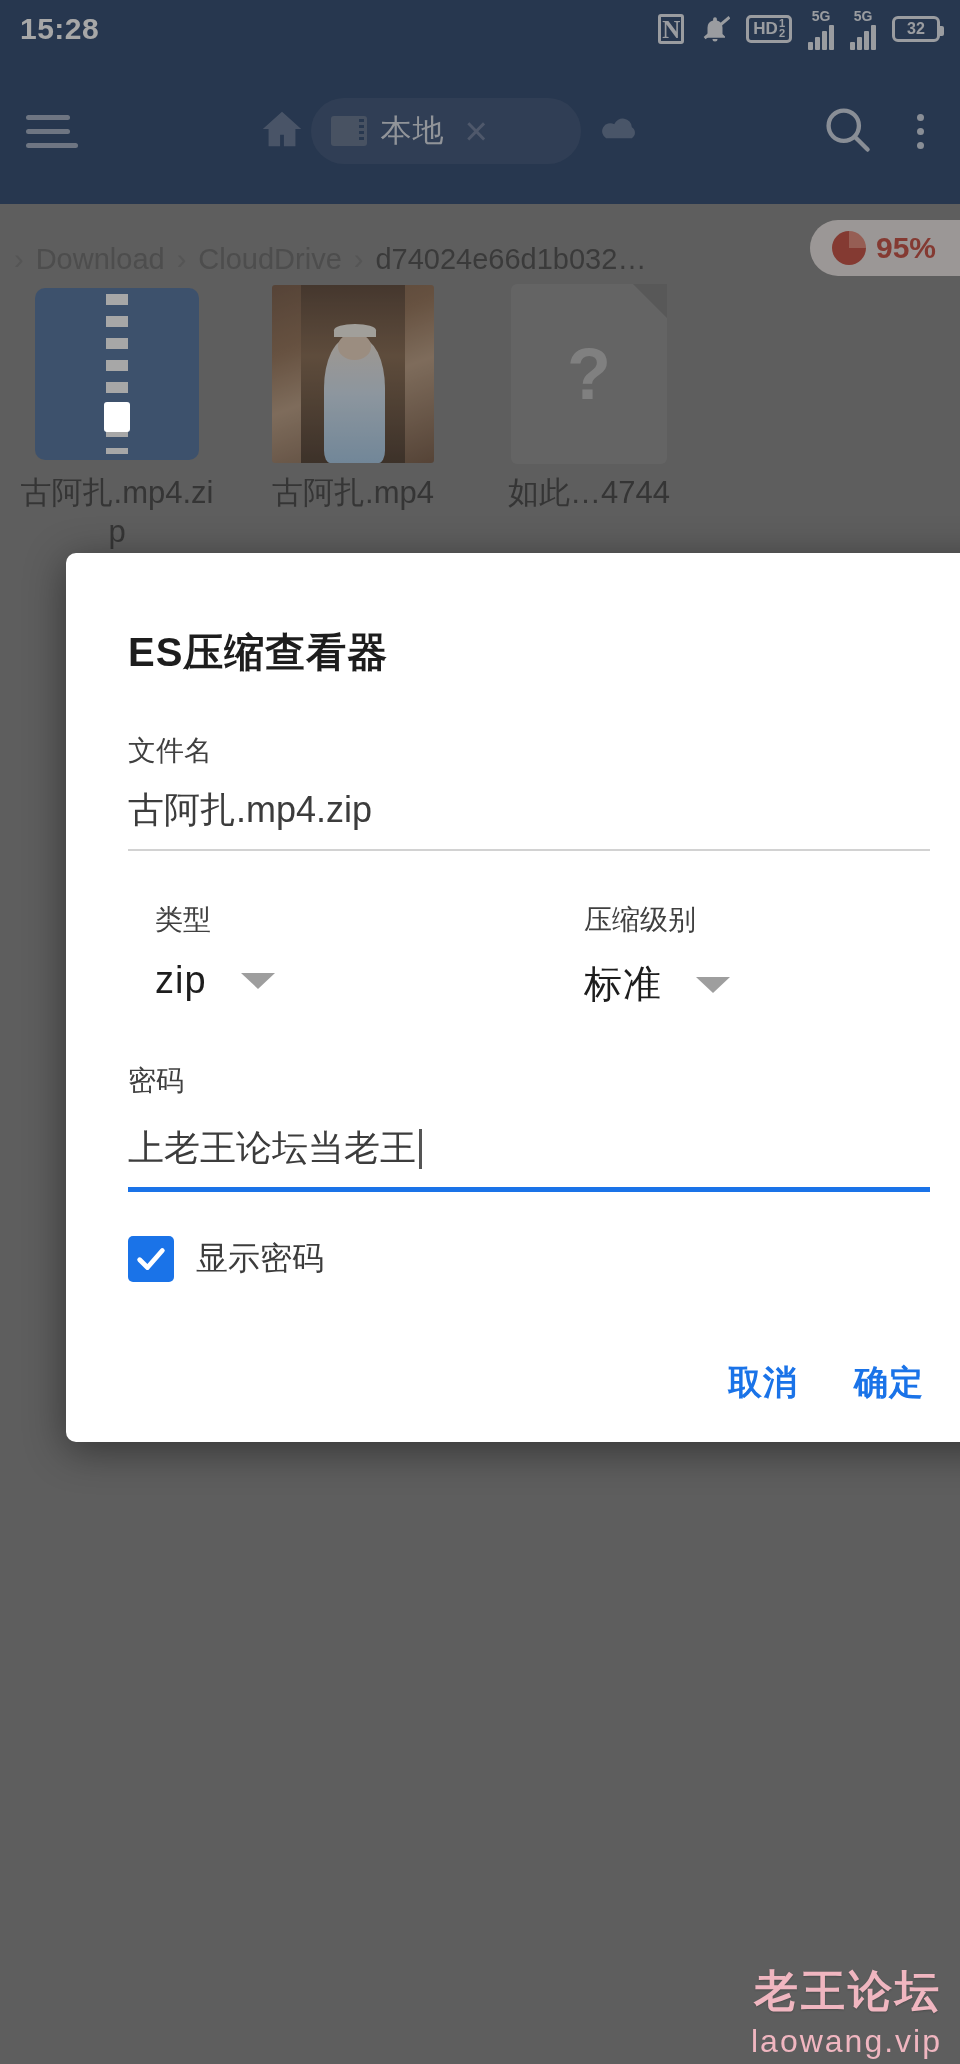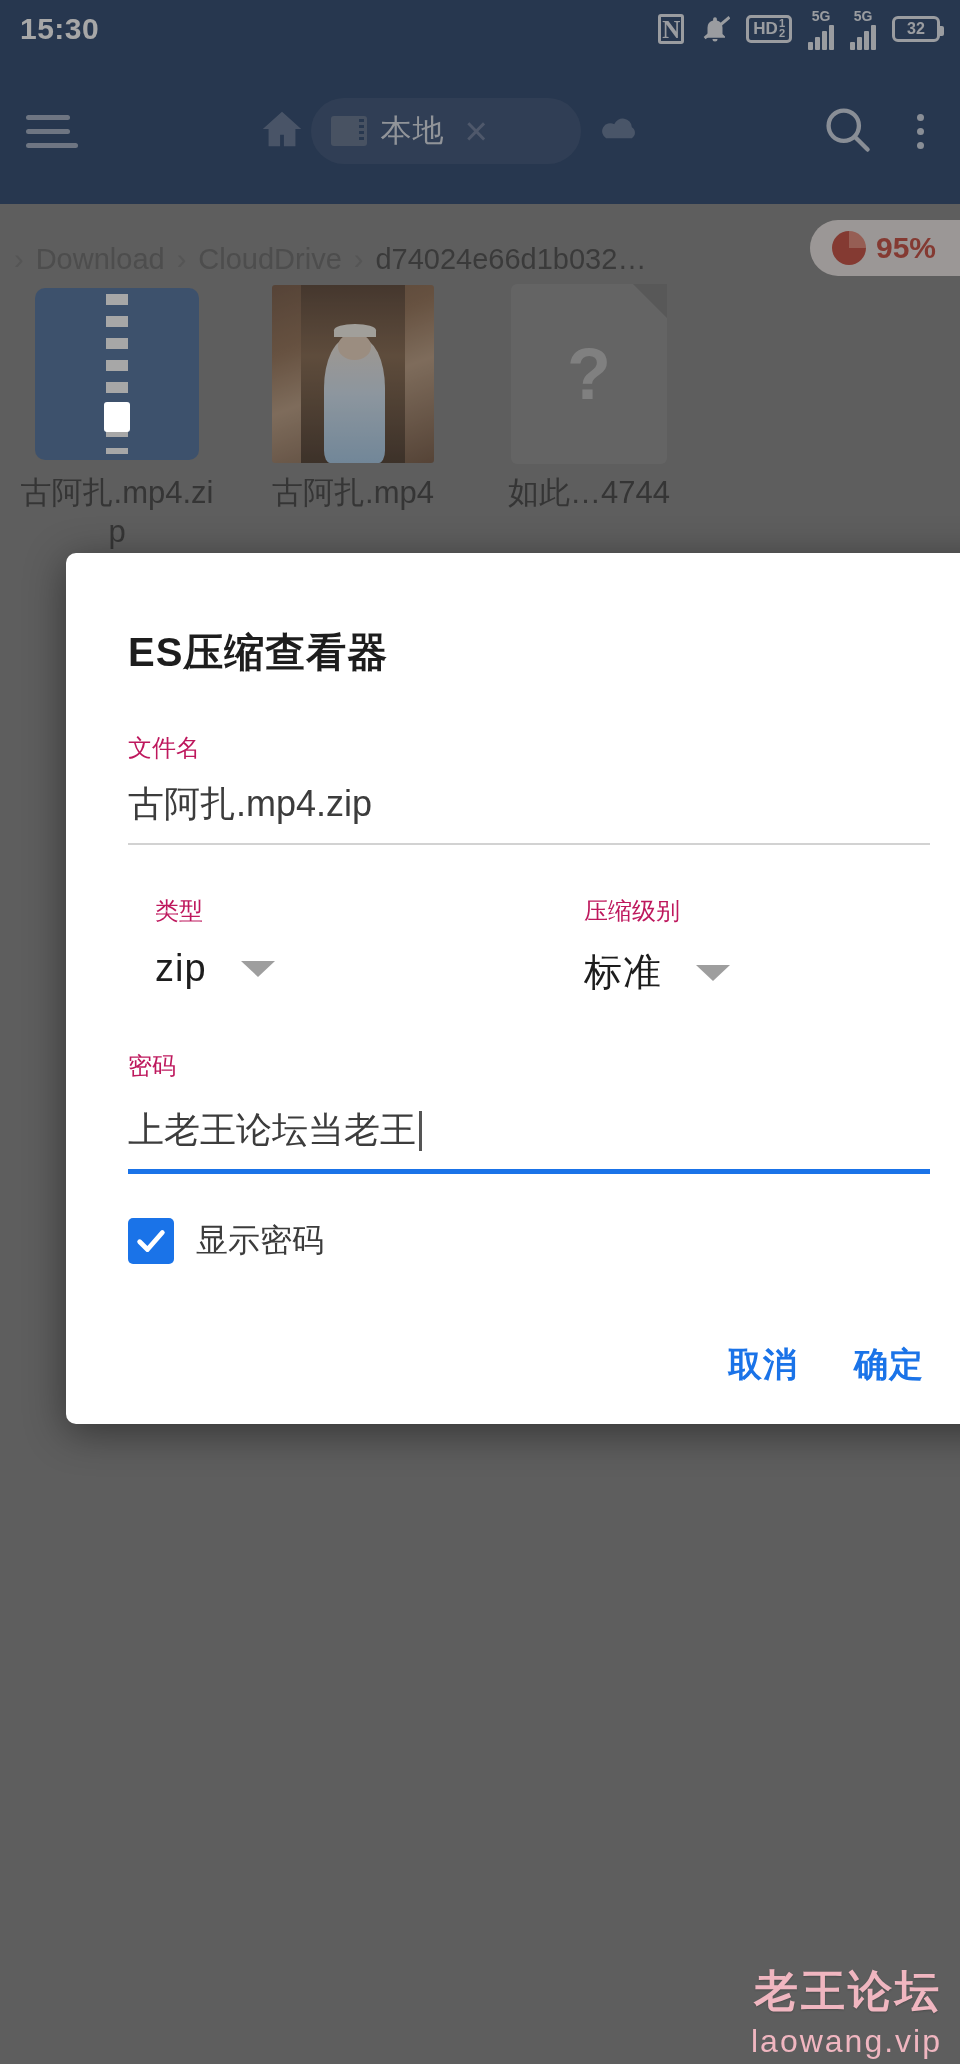--- a/index.html
+++ b/index.html
@@ -120,21 +120,21 @@
 
   
   .dialog {
     position:absolute; left:66px; top:553px; width:942px;
     background:#fff; border-radius:10px; box-shadow:0 8px 40px rgba(0,0,0,.45);
     padding:0 16px 22px 0;
   }
   .dlg-title { font-size:40px; font-weight:700; color:#1d1d1d; padding:72px 0 0 62px; letter-spacing:1px; }
   .dlg-body { padding:0 62px; }
   .field { margin-top:52px; }
-  .field-label { color:#be185d; font-size:24px; }
+  .field-label { color:#404040; font-size:28px; }
   .field-value { color:#3c3c3c; font-size:36px; padding:16px 0 14px 0; }
   .underline { height:2px; background:#d2d2d2; }
   .underline.focused { height:5px; background:#1a73e8; }
 
   .row2 { display:flex; margin-top:50px; }
   .col { flex:1;margin-left:27px; }
   .col.col-b { padding-left:56px; }
   .select-row { display:flex; align-items:center; gap:34px; padding-top:20px; }
   .select-val { font-size:38px; color:#1d1d1d; letter-spacing:1px; }
   .caret { width:0; height:0; border-left:17px solid transparent; border-right:17px solid transparent;
@@ -157,21 +157,21 @@
   .wm-main { color:#f0b6c0; font-size:44px; font-weight:700; letter-spacing:3px;
              text-shadow:0 1px 2px rgba(0,0,0,.2); }
   .wm-sub { color:#f0b6c0; font-size:32px; letter-spacing:2px; margin-top:2px; }
 </style>
 </head>
 <body>
 
 <div class="screen">
 
   <div class="statusbar">
-    <div class="status-time">15:30</div>
+    <div class="status-time">15:28</div>
     <div class="status-icons">
       <div class="si">
         <div class="nfc-ico">N</div>
       </div>
       <div class="si">
         <svg width="30" height="30" viewBox="0 0 24 24" fill="#e8ecf3">
           <path d="M12 22a2 2 0 0 0 2-2h-4a2 2 0 0 0 2 2zm6-6v-5a6 6 0 0 0-4.5-5.8V4a1.5 1.5 0 0 0-3 0v1.2A6 6 0 0 0 6 11v5l-2 2v1h16v-1l-2-2z"></path>
           <rect x="1" y="11" width="26" height="2.4" transform="rotate(-40 12 12)" fill="#e8ecf3"></rect>
         </svg>
       </div>

